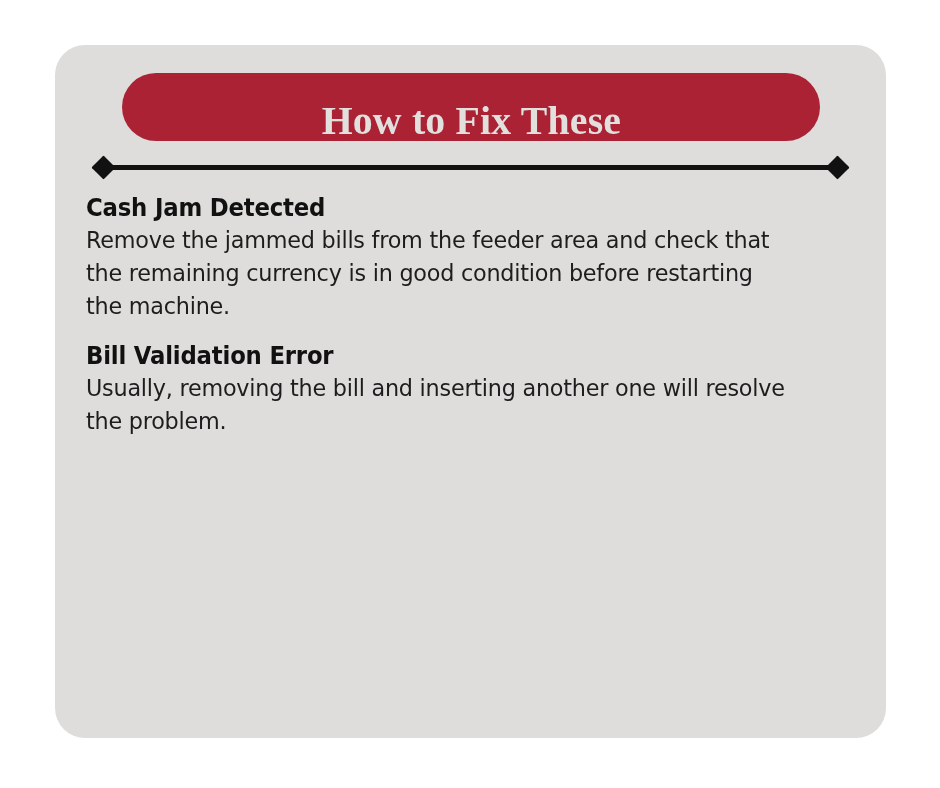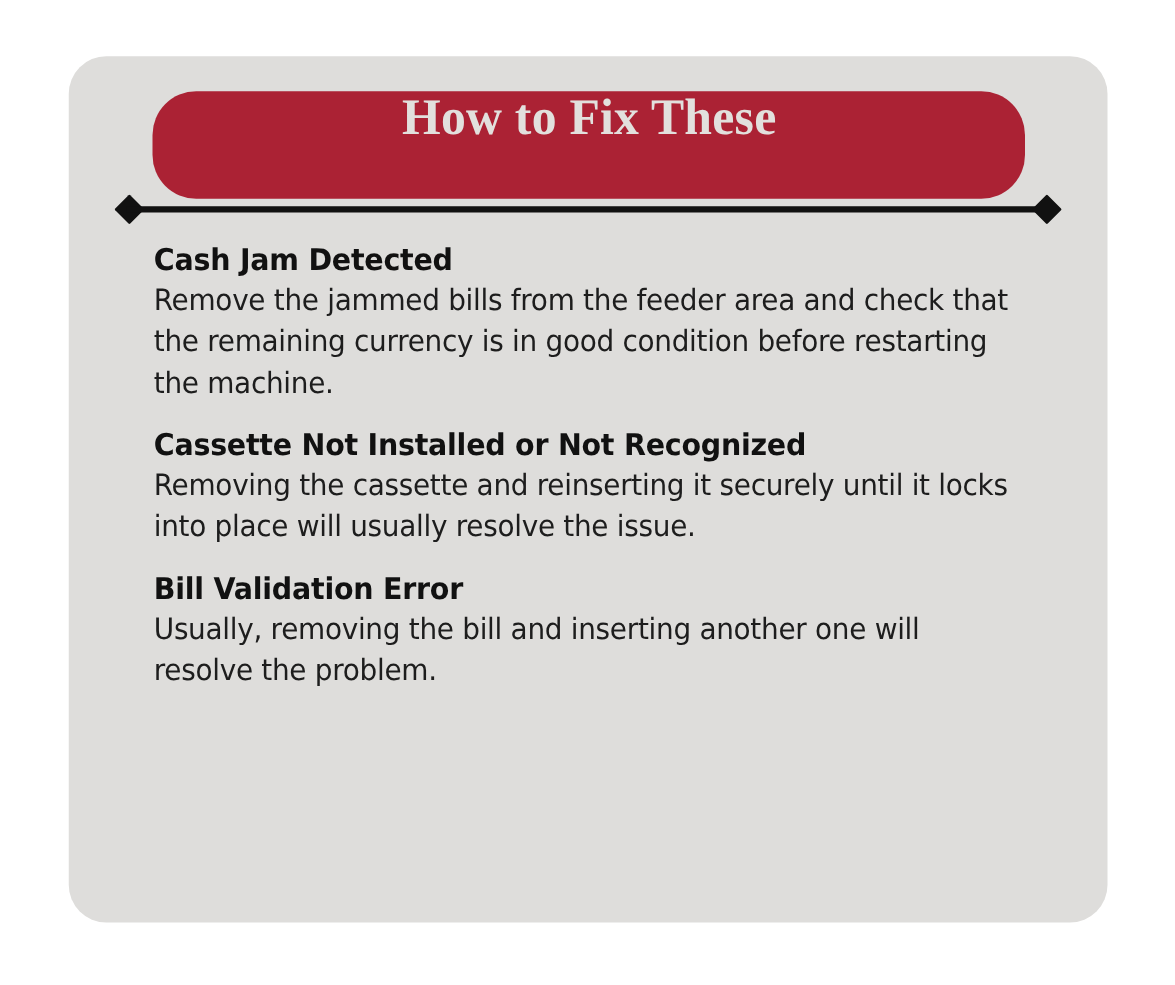--- a/index.html
+++ b/index.html
@@ -32,25 +32,25 @@
     border-radius: 30px;
     box-sizing: border-box;
   }
 
   
   #title-pill {
     position: absolute;
     left: 67px;   
     top: 28px;    
     width: 698px;
-    height: 86px;
+    height: 68px;
     background: #ab2234;
     border-radius: 35px;
     display: flex;
-    align-items: flex-start;
+    align-items: flex-end;
     justify-content: center;
   }
   #title-text {
     font-family: "Liberation Serif", "DejaVu Serif", serif;
     font-weight: bold;
     font-size: 41px;
     line-height: 1;
     color: #e2e0dd;
     letter-spacing: 0.2px;
     white-space: nowrap;
@@ -85,21 +85,21 @@
   #diamond-left  { left: 0px; }
   #diamond-right { left: 734px; }
 
   
   #sections {
     position: absolute;
     left: 31px;   
     top: 148px;   
     width: 760px;
   }
-  .section { margin-bottom: 18px; margin-left: 37px; }
+  .section { margin-bottom: 18px; }
   .section:last-child { margin-bottom: 0; }
 
   .section-heading {
     font-family: "DejaVu Sans", sans-serif;
     font-weight: bold;
     font-size: 24px;
     line-height: 30px;
     color: #111111;
     margin: 0 0 1px 0;
     letter-spacing: -0.2px;
@@ -136,24 +136,20 @@
       <span class="diamond" id="diamond-right"></span>
     </div>
 
     <div id="sections">
 
       <div class="section">
         <p class="section-heading">Cash Jam Detected</p>
         <p class="section-body">Remove the jammed bills from the feeder area and check that the remaining currency is in good condition before restarting the machine.</p>
       </div>
 
-      <div class="section">
-        <p class="section-heading">Cassette Not Installed or Not Recognized</p>
-        <p class="section-body">Removing the cassette and reinserting it securely until it locks into place will usually resolve the issue.</p>
-      </div>
 
       <div class="section">
         <p class="section-heading">Bill Validation Error</p>
         <p class="section-body">Usually, removing the bill and inserting another one will resolve the problem.</p>
       </div>
 
 
     </div>
   </div>
 </div>

